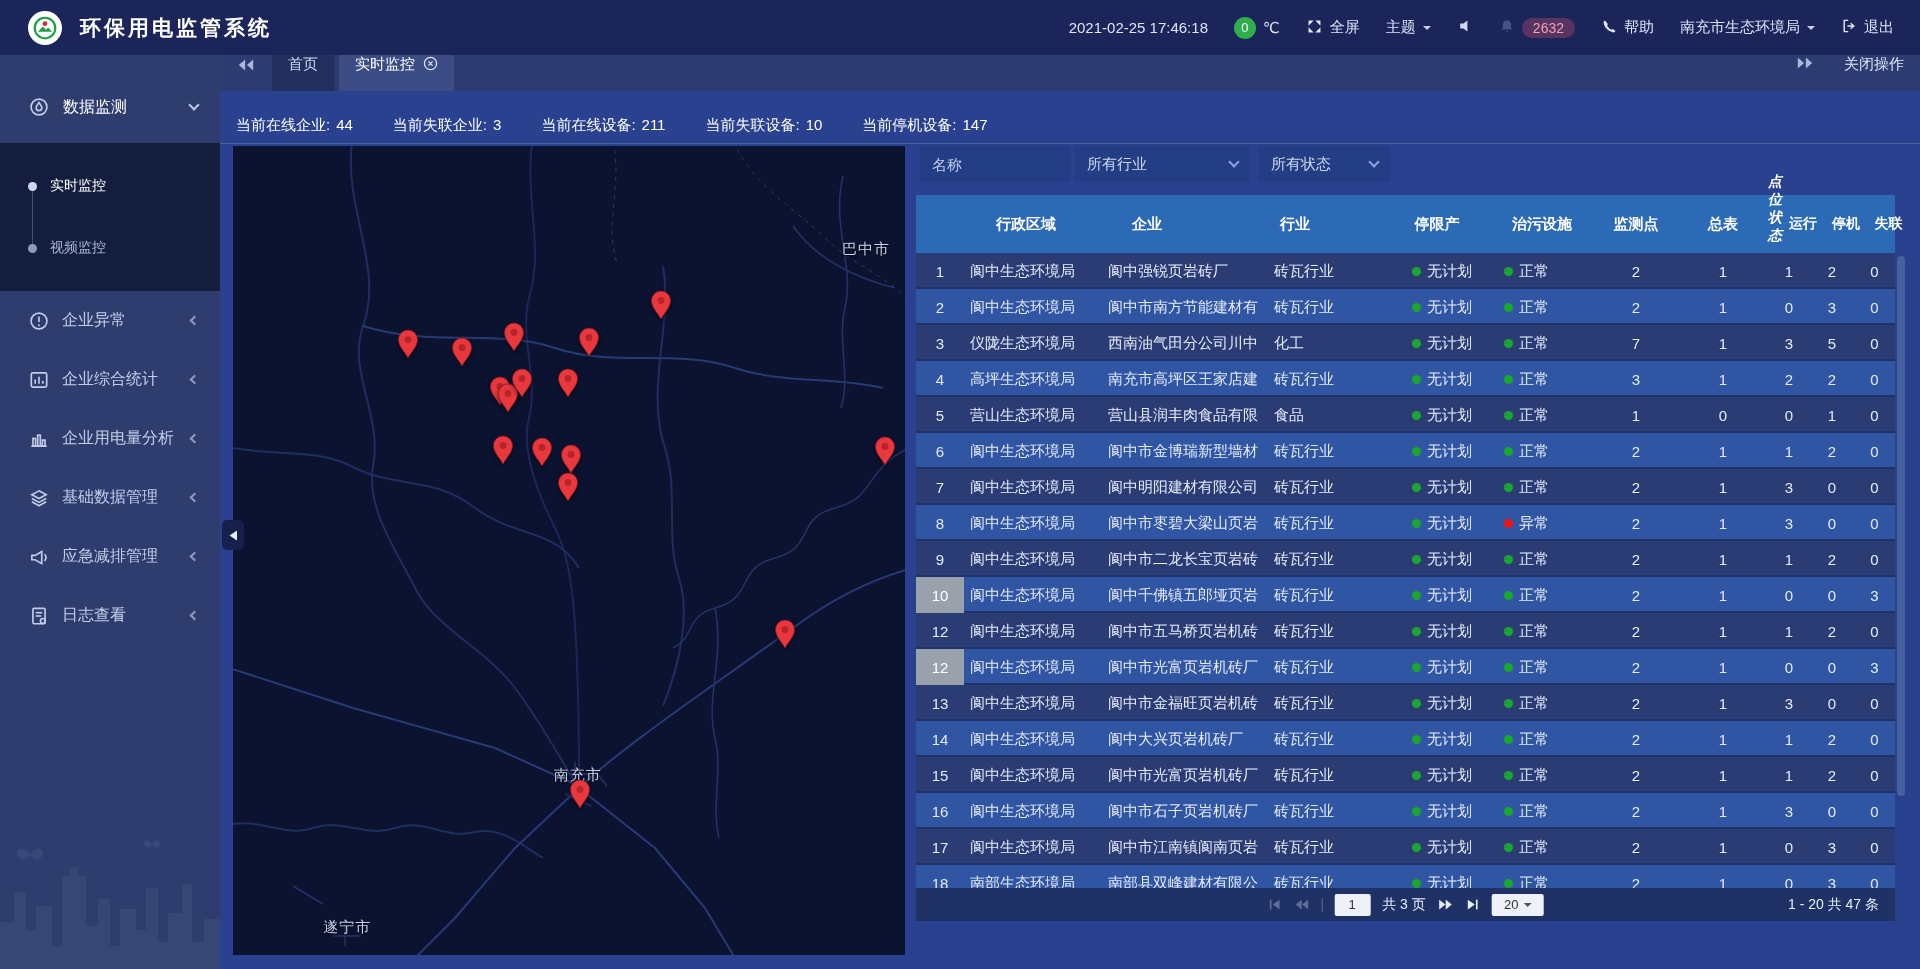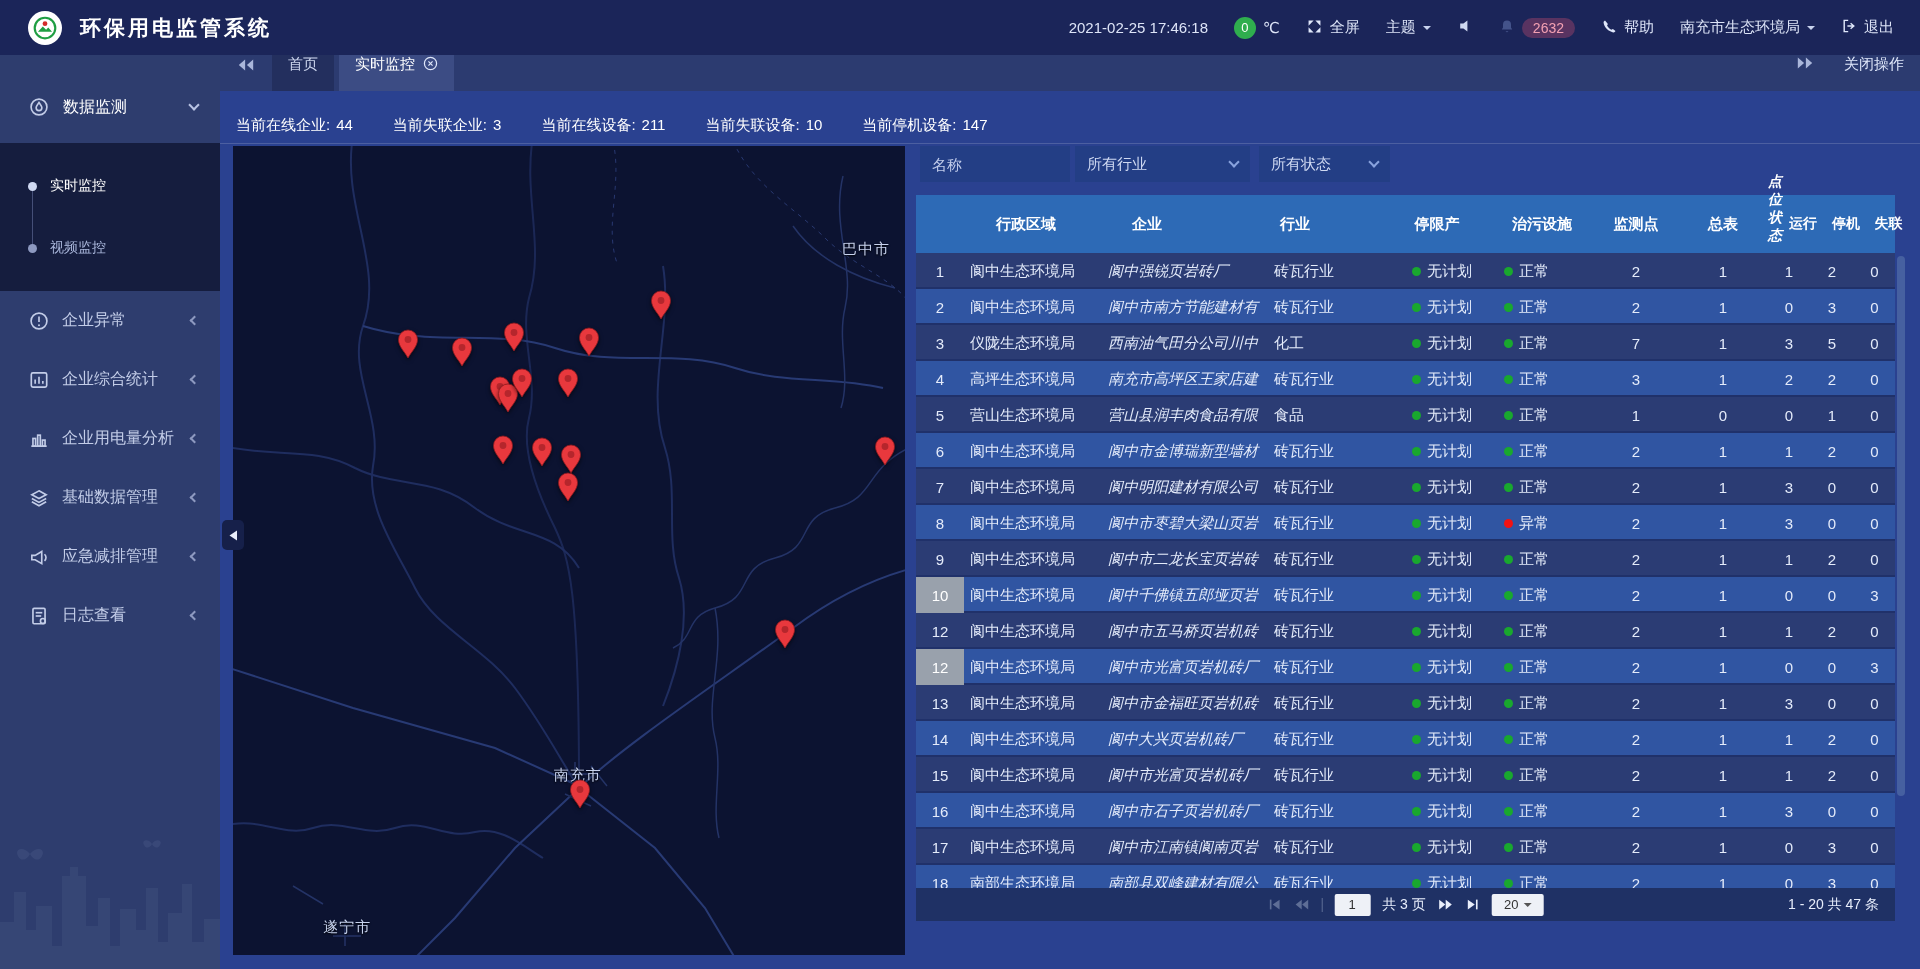--- a/index.html
+++ b/index.html
@@ -96,21 +96,21 @@
   .th-sub { display:flex; align-items:center; justify-content:center; font-size:14px; }
 
   .tbody { height:635px; overflow:hidden; }
   .trow { height:36px; color:#e4ebfa; font-size:15px; box-shadow:inset 0 -2px 0 #20316a; cursor:pointer; }
   .trow:nth-child(odd) { background:#2b3c74; }
   .trow:nth-child(even) { background:#3055a2; }
   .td { display:flex; align-items:center; overflow:hidden; white-space:nowrap; }
   .td-num { justify-content:center; }
   .td-num.gray { background:#99a1ac; color:#fff; }
   .td-region { padding-left:6px; }
-  .td-enterprise { padding-right:4px;font-style:italic; }
+  .td-enterprise { padding-right:4px; }
   .td-industry { padding-left:4px; }
   .td-stop { padding-left:28px; }
   .td-facility { padding-left:14px; }
   .td-points, .td-meters, .td-run, .td-halt, .td-lost { justify-content:center; }
   .dot { width:9px; height:9px; border-radius:50%; margin-right:6px; flex:none; }
 
   .vscroll { position:absolute; left:981px; top:110px; width:8px; height:540px; background:#5a74ab;
              opacity:.6; border-radius:4px; cursor:pointer; }
 
   .pagbar { position:absolute; top:742px; left:0; width:979px; height:33px; background:#1f3165;

